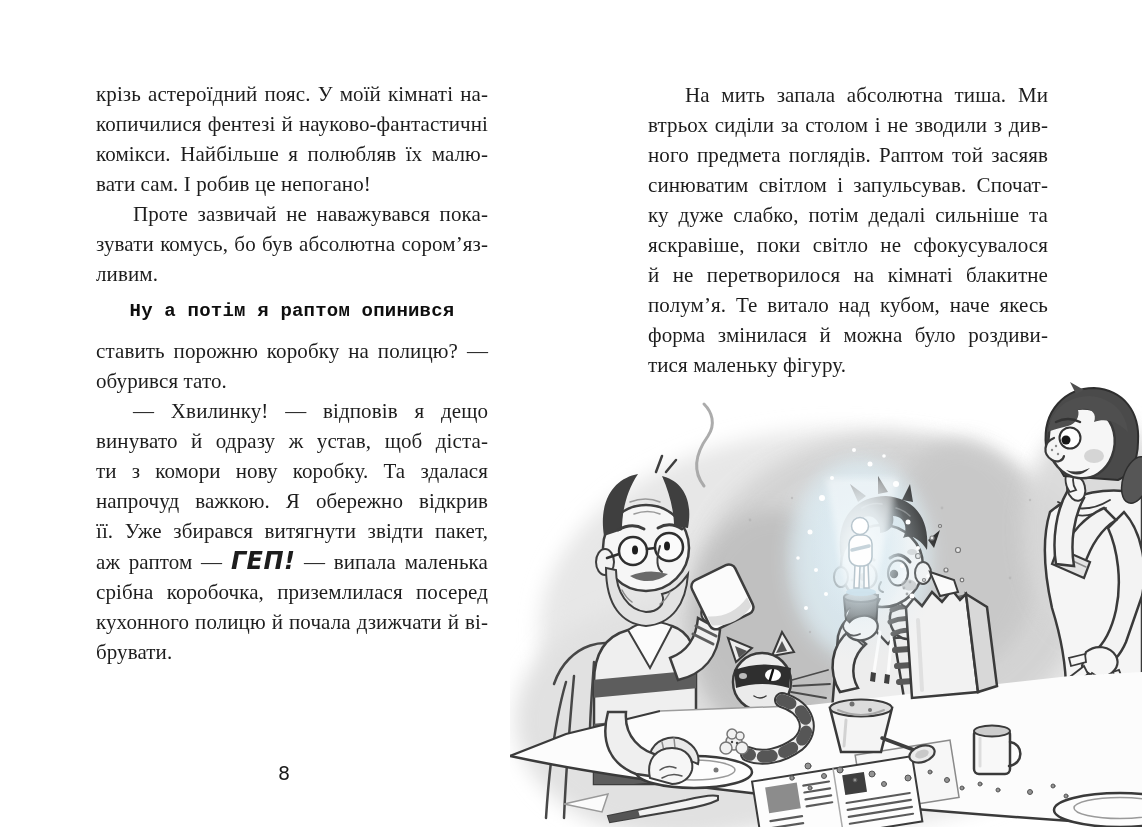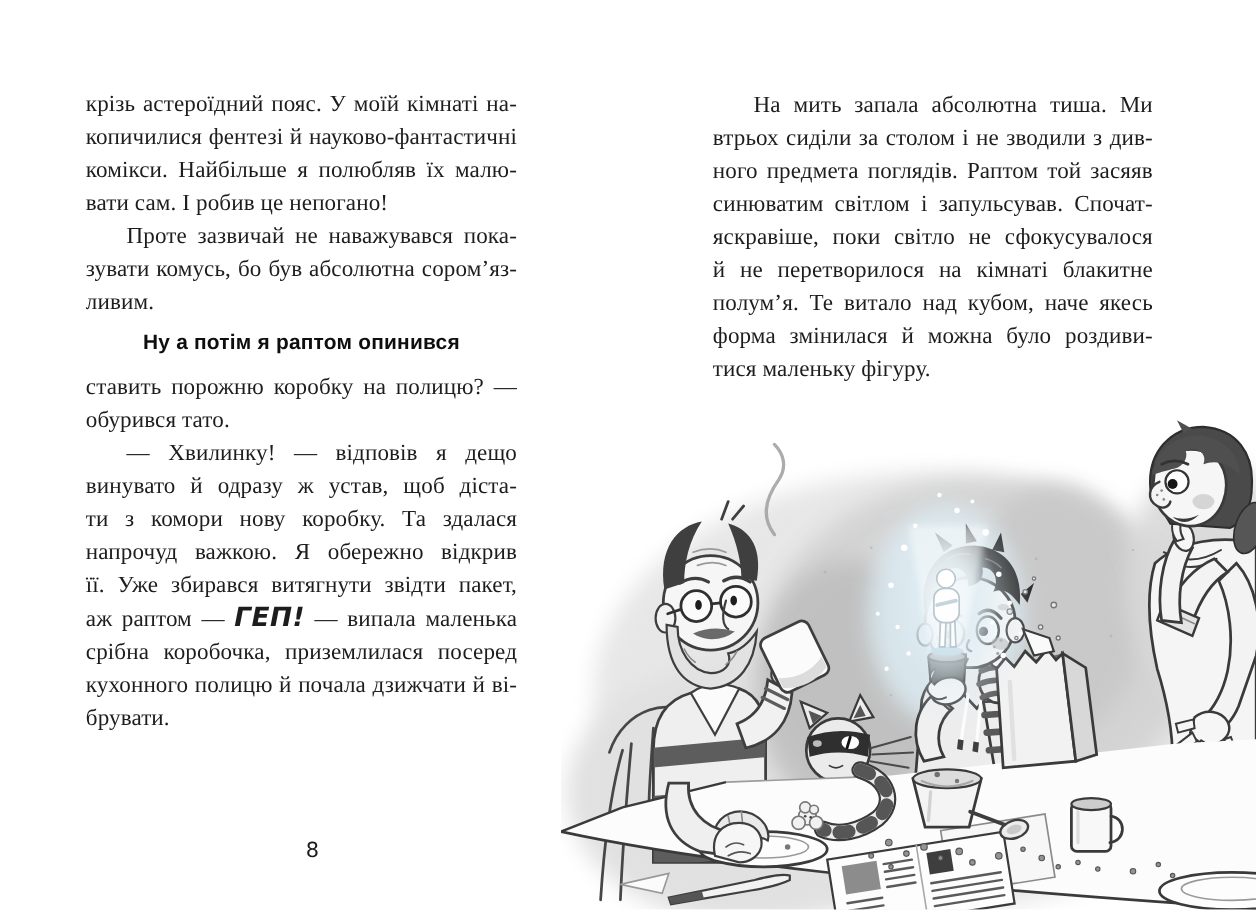--- a/index.html
+++ b/index.html
@@ -1,26 +1,26 @@
 <!DOCTYPE html>
 <html><head>
 <meta charset="utf-8">
 <style>
   html,body{margin:0;padding:0;background:#fff}
   .spread{position:relative;width:1142px;height:827px;background:#ffffff;overflow:hidden;
           font-family:"Liberation Serif","DejaVu Serif",serif;color:#1d1d1d}
   .textcol{position:absolute}
-  .left-col{left:78px;top:79px;width:392px}
+  .left-col{left:96px;top:79px;width:392px}
   .right-col{left:648px;top:80px;width:400px}
   .para .line{font-size:21px;line-height:30px;text-align:justify;text-align-last:justify;
               -moz-text-align-last:justify;text-justify:inter-word;letter-spacing:.1px}
   .para .line.last{text-align-last:left;-moz-text-align-last:left}
   .para .line.indent{text-indent:37px}
   .heading{padding:9px 0 11px}
-  .heading .line{font-family:Liberation Sans, sans-serif;font-weight:700;font-size:19px;line-height:27px;
+  .heading .line{font-family:Liberation Mono, monospace;font-weight:700;font-size:19px;line-height:27px;
                  text-align:right;text-align-last:center;color:#0e0e0e;letter-spacing:.2px}
   .emph{font-family:"DejaVu Sans",sans-serif;font-weight:700;font-style:italic;font-size:24px;letter-spacing:.4px}
   .pageno{position:absolute;left:88px;top:762px;width:392px;text-align:center;
           font-family:"DejaVu Sans",sans-serif;font-size:19px;color:#1a1a1a}
   .illustration{position:absolute;left:510px;top:380px}
 </style>
 </head>
 <body>
 
 <div class="spread">
@@ -57,20 +57,21 @@
       </div>
     </div>
   <div class="pageno">8</div>
 
   <div class="textcol right-col">
       <div class="para">
         <div class="line indent">На мить запала абсолютна тиша. Ми</div>
         <div class="line">втрьох сиділи за столом і не зводили з див-</div>
         <div class="line">ного предмета поглядів. Раптом той засяяв</div>
         <div class="line">синюватим світлом і запульсував. Спочат-</div>
+        <div class="line">ку дуже слабко, потім дедалі сильніше та</div>
         <div class="line">яскравіше, поки світло не сфокусувалося</div>
         <div class="line">й не перетворилося на кімнаті блакитне</div>
         <div class="line">полум’я. Те витало над кубом, наче якесь</div>
         <div class="line">форма змінилася й можна було роздиви-</div>
         <div class="line last">тися маленьку фігуру.</div>
       </div>
     </div>
 
   <svg class="illustration" width="632" height="447" viewBox="0 0 632 447" xmlns="http://www.w3.org/2000/svg">
     <defs>

